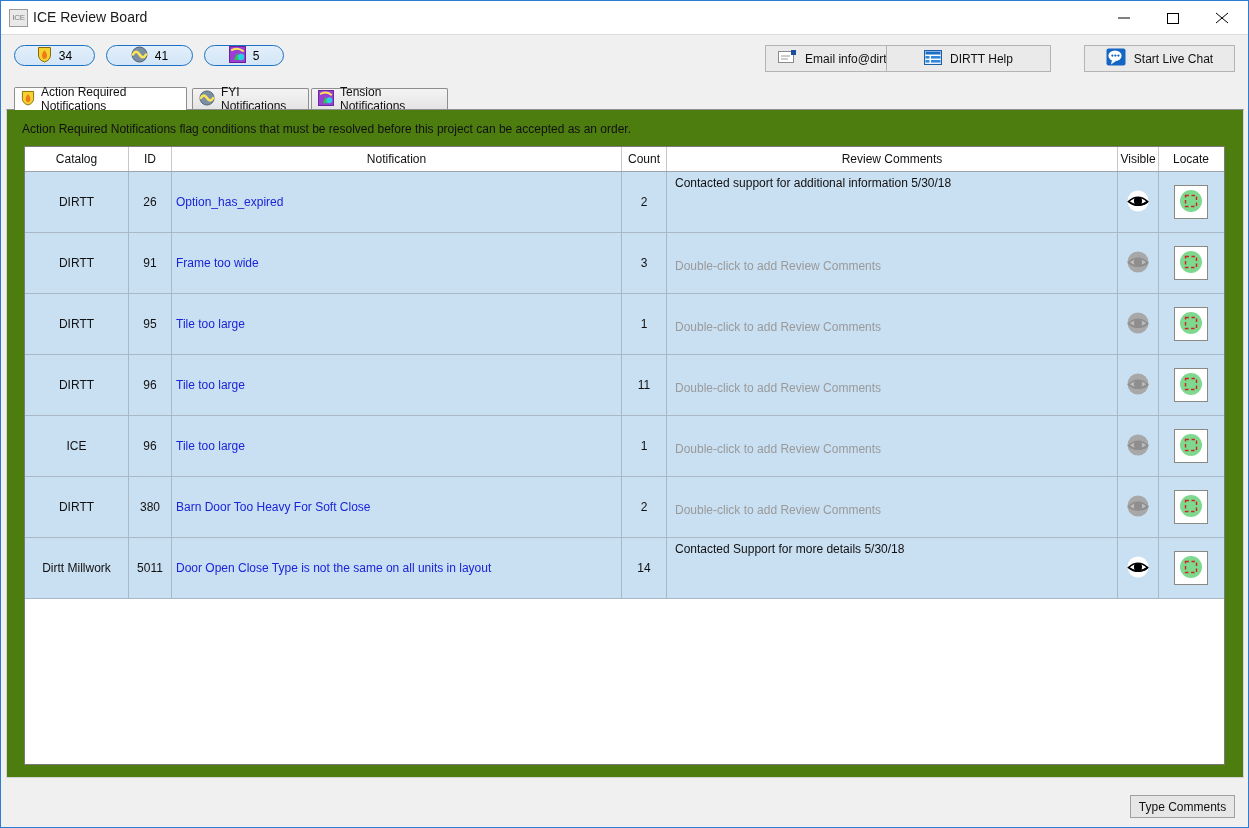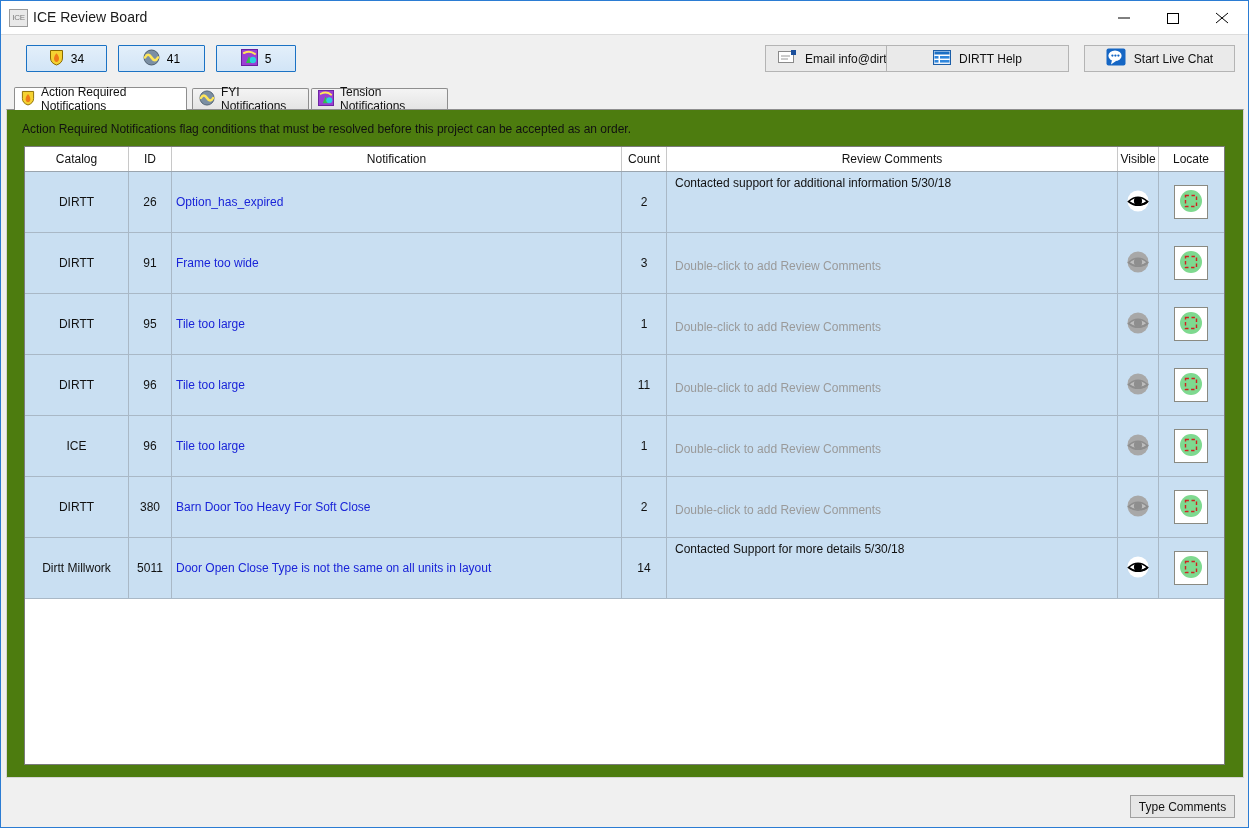--- a/index.html
+++ b/index.html
@@ -62,27 +62,26 @@
     cursor: default;
   }
   .win-btn svg { position:absolute; left:15px; top:11px; }
   #win-minimize { left: 1101px; }
   #win-maximize { left: 1150px; }
   #win-close    { left: 1199px; }
 
   
   .pill {
     position: absolute;
-    height: 27px;
+    height: 21px;
     box-sizing: border-box;
     border: 1px solid #1b72c4;
     background: linear-gradient(to bottom, #e3effa 0%, #d2e5f7 100%);
-    border-radius: 1px;
-    cursor: default;
-    margin-left: 12px;
+    border-radius: 11px;
+    cursor: default;
   }
   .pill .pill-inner {
     position: absolute;
     left: 0; right: 0; top: 0; bottom: 0;
     display: flex;
     align-items: center;
     justify-content: center;
   }
   .pill .pill-num {
     font-size: 12px;
@@ -103,21 +102,21 @@
     background: #eaeaea;
     cursor: default;
   }
   .cmd-btn .cmd-inner {
     position: absolute;
     left:0; right:0; top:0; bottom:0;
     display:flex; align-items:center; justify-content:center;
   }
   .cmd-btn .cmd-label { font-size: 12px; margin-left: 8px; color:#111; }
   #btn-email { left: 764px; width: 158px; }
-  #btn-help  { left: 885px; width: 183px; }
+  #btn-help  { left: 885px; width: 165px; }
   #btn-chat  { left: 1083px; width: 151px; }
 
   
   #tab-strip {
     position: absolute;
     left: 13px; top: 86px;
     width: 1224px;
     height: 22px;
   }
   .tab {

